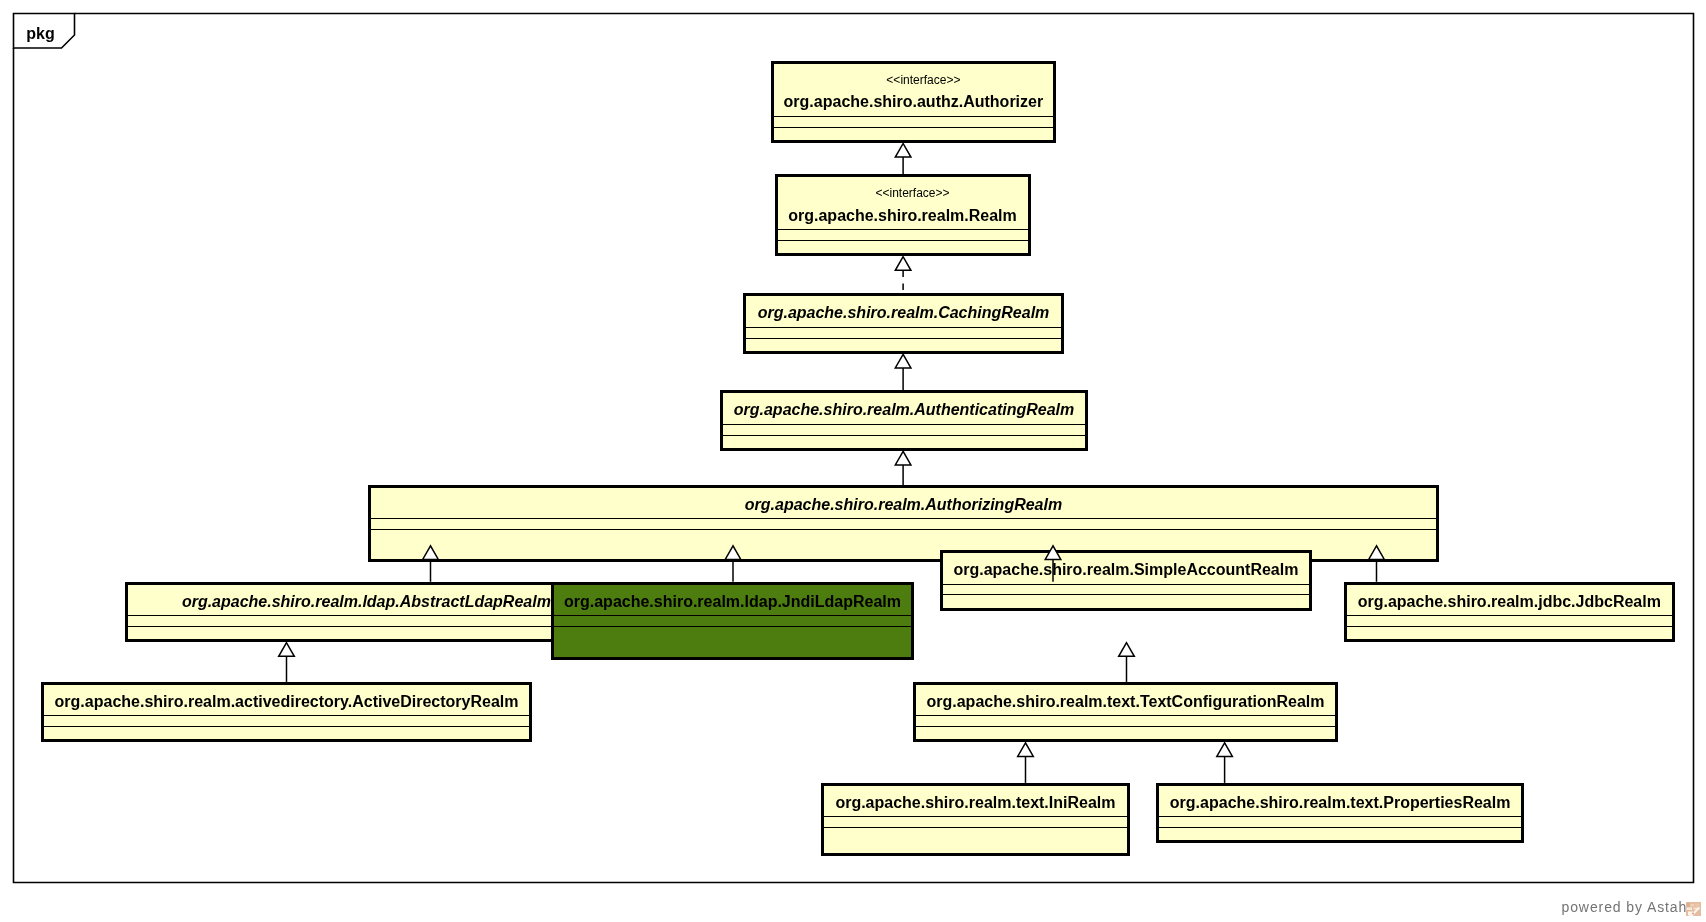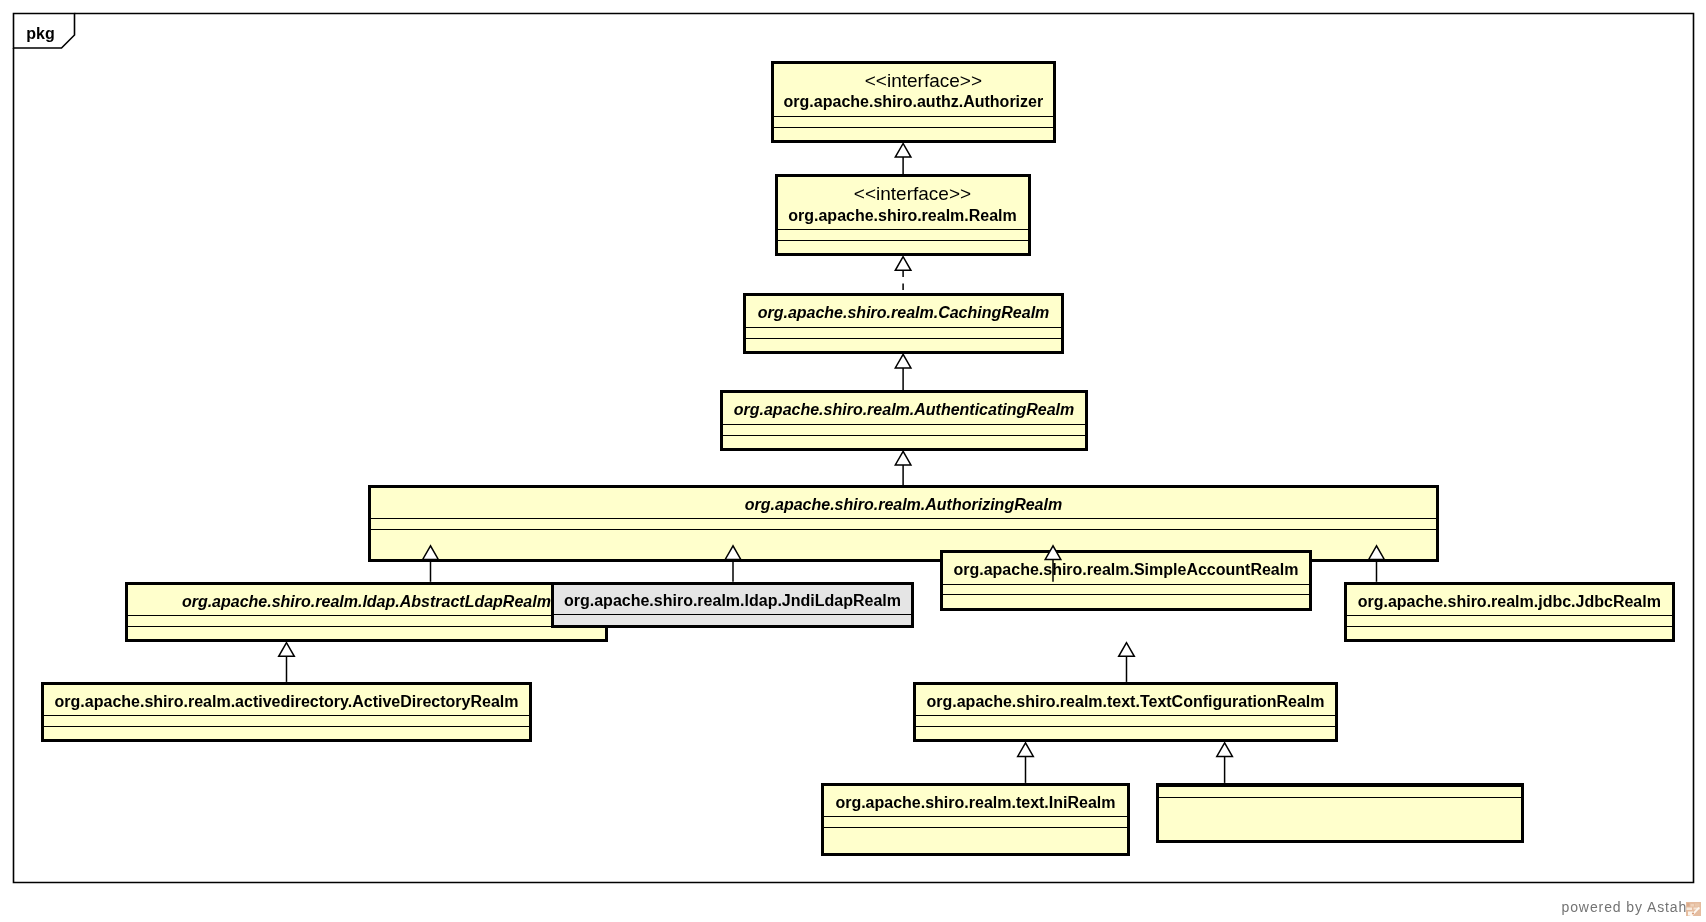--- a/index.html
+++ b/index.html
@@ -7,21 +7,21 @@
   body{width:1706px;height:922px;overflow:hidden;
        font-family:"Liberation Sans",sans-serif;}
   #stage{position:relative;width:1706px;height:922px;background:#ffffff;}
   svg.layer{position:absolute;left:0;top:0;width:1706px;height:922px;
             overflow:visible;pointer-events:none;}
 
   .uclass{position:absolute;box-sizing:border-box;background:#ffffcc;
           border:3px solid #000000;display:flex;flex-direction:column;}
   .uclass .head{box-sizing:border-box;width:100%;flex:0 0 auto;padding:6px 0 3.1px 0;}
   .uclass.two-line .head{padding:6px 0 3.2px 0;}
-  .uclass .stereo{font-size:19px;line-height:21.5px;text-align:center;
+  .uclass .stereo{font-size:12px;line-height:21.5px;text-align:center;
                   white-space:nowrap;color:#000000;padding-left:20px;}
   .uclass .cname{font-size:16px;line-height:21.5px;text-align:center;
                  white-space:nowrap;color:#000000;font-weight:bold;}
   .uclass.abstract .cname{font-style:italic;}
   .uclass .attrs{box-sizing:border-box;border-top:1.5px solid #000000;width:100%;
                  flex:0 0 auto;height:10.9px;}
   .uclass .ops{box-sizing:border-box;border-top:1.5px solid #000000;width:100%;
                flex:1 1 auto;}
 
   .rel-line{stroke:#000000;stroke-width:1.5;fill:none;}
@@ -85,21 +85,21 @@
       <div class="attrs" style="border-top-color: rgb(0, 0, 0);"></div>
       <div class="ops" style="border-top-color: rgb(0, 0, 0);"></div>
     </div>
     <div class="uclass abstract" style="left: 124.9px; top: 581.8px; width: 483px; height: 60.5px; background: rgb(255, 255, 204); border-color: rgb(0, 0, 0);">
       <div class="head">
         <div class="cname">org.apache.shiro.realm.ldap.AbstractLdapRealm</div>
       </div>
       <div class="attrs" style="border-top-color: rgb(0, 0, 0);"></div>
       <div class="ops" style="border-top-color: rgb(0, 0, 0);"></div>
     </div>
-    <div class="uclass" style="left: 551px; top: 581.8px; width: 363px; height: 46px; background: #e5e5e5; border-color: rgb(0, 0, 0); justify-content: center;">
+    <div class="uclass" style="left: 551px; top: 581.8px; width: 363px; height: 78px; background: #4d7c0f; border-color: rgb(0, 0, 0);">
       <div class="head">
         <div class="cname">org.apache.shiro.realm.ldap.JndiLdapRealm</div>
       </div>
       <div class="attrs" style="border-top-color: rgb(0, 0, 0);"></div>
       <div class="ops" style="border-top-color: rgb(0, 0, 0);"></div>
     </div>
     <div class="uclass" style="left: 939.9px; top: 550px; width: 372.1px; height: 60.5px; background: rgb(255, 255, 204); border-color: rgb(0, 0, 0);">
       <div class="head">
         <div class="cname">org.apache.shiro.realm.SimpleAccountRealm</div>
       </div>
@@ -128,20 +128,23 @@
       <div class="ops" style="border-top-color: rgb(0, 0, 0);"></div>
     </div>
     <div class="uclass" style="left: 821.2px; top: 782.9px; width: 308.5px; height: 73px; background: rgb(255, 255, 204); border-color: rgb(0, 0, 0);">
       <div class="head">
         <div class="cname">org.apache.shiro.realm.text.IniRealm</div>
       </div>
       <div class="attrs" style="border-top-color: rgb(0, 0, 0);"></div>
       <div class="ops" style="border-top-color: rgb(0, 0, 0);"></div>
     </div>
     <div class="uclass" style="left: 1156.2px; top: 782.9px; width: 367.9px; height: 60.5px; background: rgb(255, 255, 204); border-color: rgb(0, 0, 0);">
+      <div class="head">
+        <div class="cname">org.apache.shiro.realm.text.PropertiesRealm</div>
+      </div>
       <div class="attrs" style="border-top-color: rgb(0, 0, 0);"></div>
       <div class="ops" style="border-top-color: rgb(0, 0, 0);"></div>
     </div>
   </div>
 
   <svg class="layer" id="rel-layer" viewBox="0 0 1706 922">
     <g>
       <line class="rel-line generalization" x1="903.1" x2="903.1" y1="157.1" y2="174" stroke="#000000"></line>
       <path class="rel-head" d="M 903.1 143.5 L 895.3000000000001 157.1 L 910.9 157.1 Z" fill="#ffffff" stroke="#000000"></path>
     </g>

